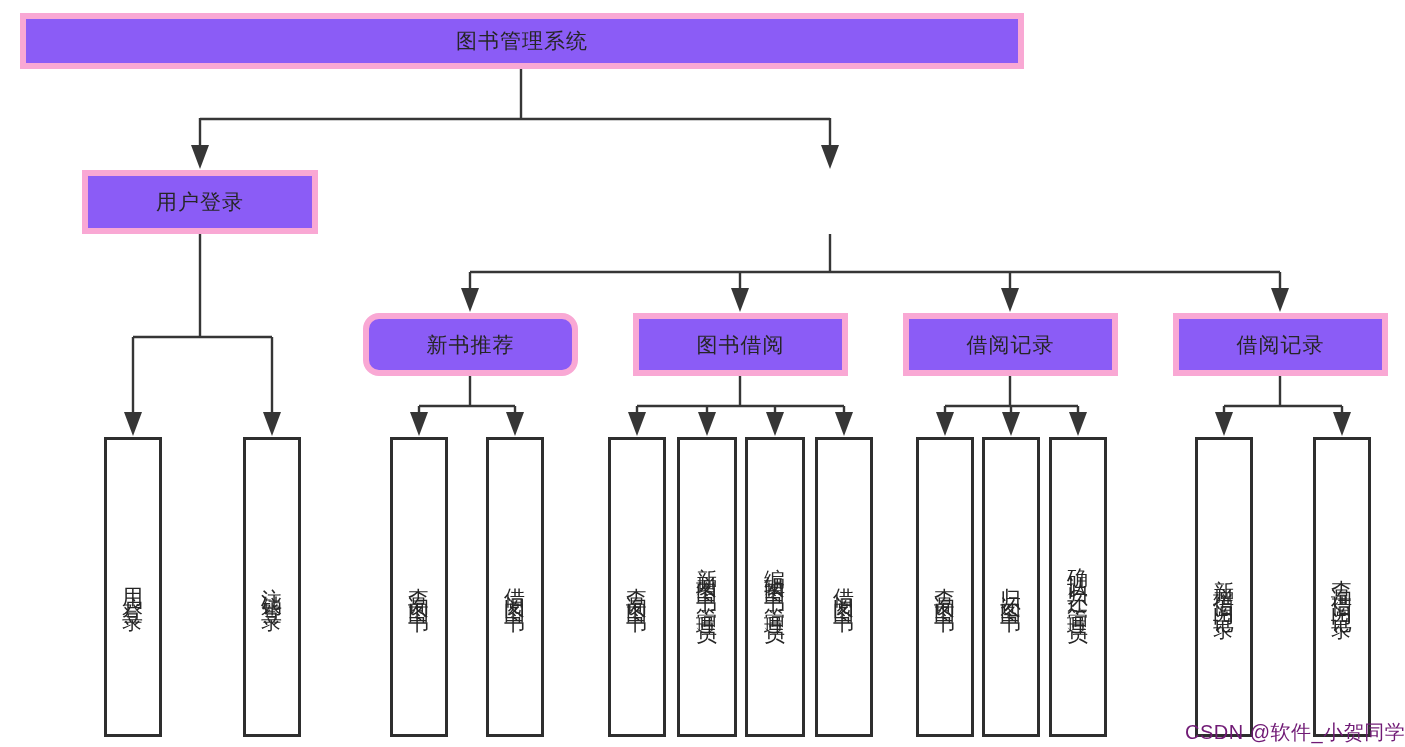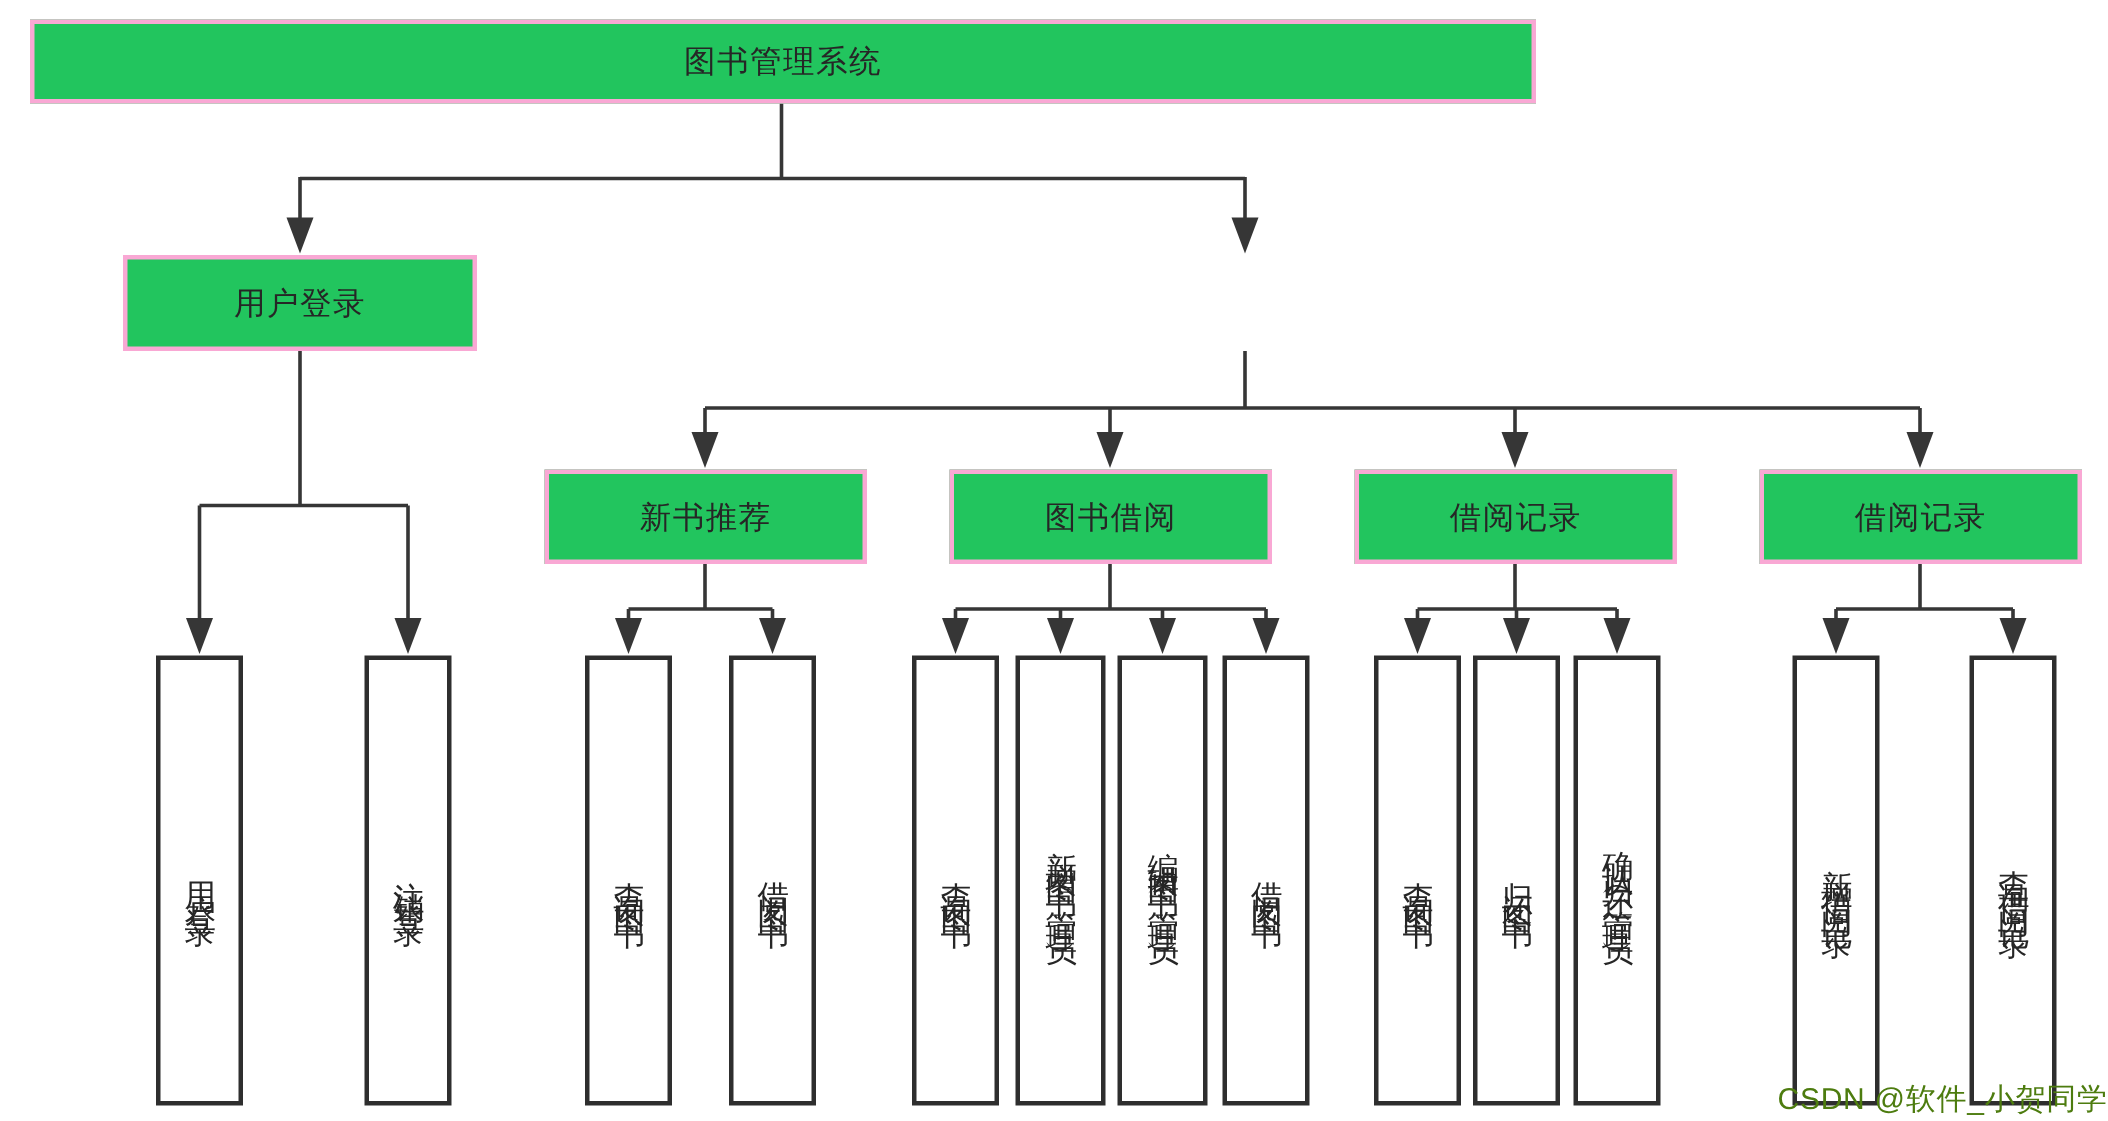--- a/index.html
+++ b/index.html
@@ -6,22 +6,22 @@
   #stage{
     position:relative;
     width:1405px;height:747px;
     background:#ffffff;
     font-family:"Liberation Sans","DejaVu Sans",sans-serif;
     overflow:hidden;
   }
   .hnode{
     position:absolute;
     box-sizing:border-box;
-    border:3px solid #f9a8d4;
-    background:#22c55e;
+    border:6px solid #f9a8d4;
+    background:#8b5cf6;
     display:flex;align-items:center;justify-content:center;
     font-size:21px;color:#262626;
     letter-spacing:1px;
     z-index:2;
   }
   .vnode{
     position:absolute;
     box-sizing:border-box;
     border:3px solid #2e2e2e;
     background:#fff;
@@ -37,21 +37,21 @@
     line-height:1;
     white-space:nowrap;
   }
   #edges{position:absolute;left:0;top:0;z-index:1;}
   #edges path.line{stroke:#363636;stroke-width:2.4;fill:none;}
   #edges path.tri{fill:#363636;stroke:none;}
   .watermark{
     position:absolute;
     left:1185px;top:719px;
     font-size:20px;
-    color:#4d7c0f;
+    color:#701a75;
     letter-spacing:0.5px;
     z-index:3;
     white-space:nowrap;
   }
 </style>
 </head>
 <body>
 
 <div id="stage">
 
@@ -88,21 +88,21 @@
 
     <path class="line" d="M1280 376 V407 M1224 406 H1342 M1224 406 V416 M1342 406 V416"></path>
     <path class="tri" d="M1224 436 l-9 -24 h18 z"></path>
     <path class="tri" d="M1342 436 l-9 -24 h18 z"></path>
   </svg>
 
   <div class="hnode" style="left:20px;top:13px;width:1004px;height:56px;">图书管理系统</div>
 
   <div class="hnode" style="left:82px;top:170px;width:236px;height:64px;">用户登录</div>
 
-  <div class="hnode" style="left:363px;top:313px;width:215px;height:63px;">新书推荐</div>
+  <div class="hnode" style="left:363px;top:313px;width:215px;height:63px;border-radius:16px;">新书推荐</div>
   <div class="hnode" style="left:633px;top:313px;width:215px;height:63px;">图书借阅</div>
   <div class="hnode" style="left:903px;top:313px;width:215px;height:63px;">借阅记录</div>
   <div class="hnode" style="left:1173px;top:313px;width:215px;height:63px;">借阅记录</div>
 
   <div class="vnode" style="left:104px;">
     <span>用户登录</span>
   </div>
   <div class="vnode" style="left:243px;">
     <span>注销登录</span>
   </div>

